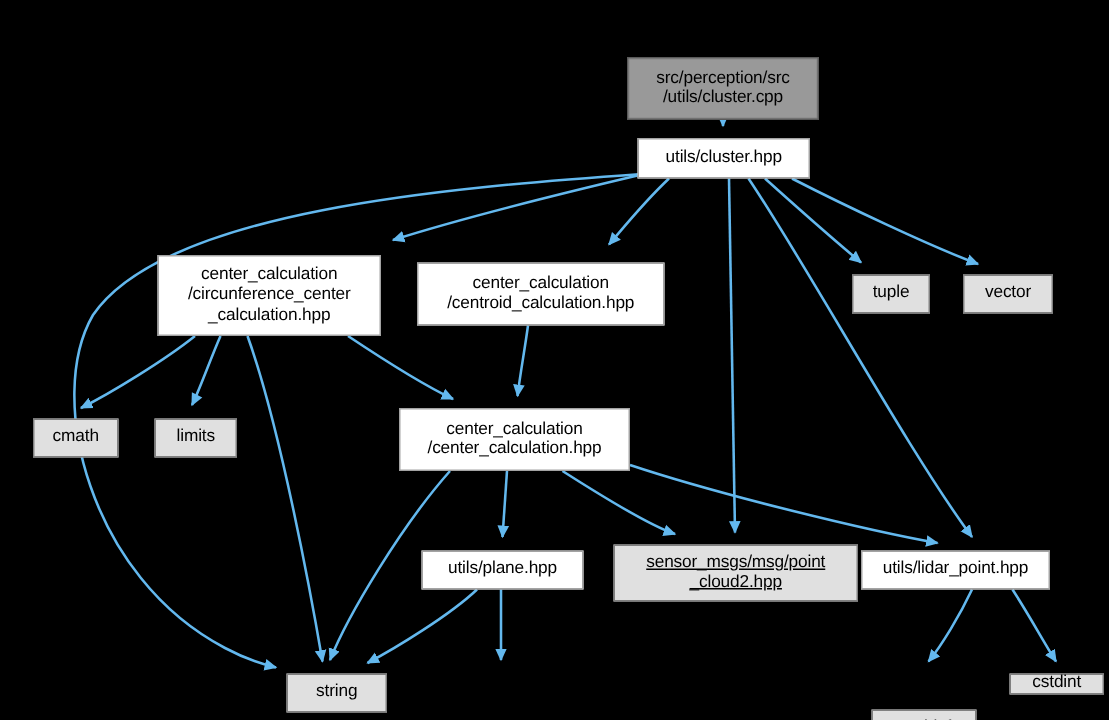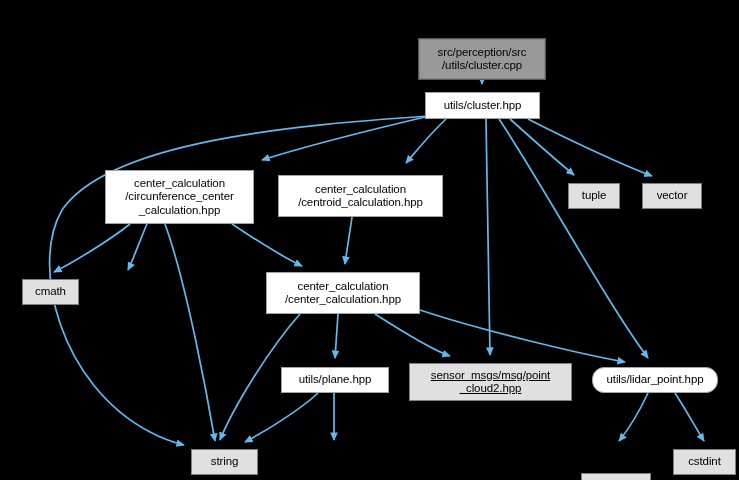--- a/index.html
+++ b/index.html
@@ -87,22 +87,23 @@
 /utils/cluster.cpp</span></div>
     <div class="node node-local" style="left: 425px; top: 92px; width: 115px; height: 27px;"><span>utils/cluster.hpp</span></div>
     <div class="node node-local" style="left: 105px; top: 170px; width: 149px; height: 54px;"><span>center_calculation
 /circunference_center
 _calculation.hpp</span></div>
     <div class="node node-local" style="left: 278px; top: 175px; width: 165px; height: 42px;"><span>center_calculation
 /centroid_calculation.hpp</span></div>
     <div class="node node-sys" style="left: 568px; top: 183px; width: 52px; height: 26px;"><span>tuple</span></div>
     <div class="node node-sys" style="left: 22px; top: 279px; width: 57px; height: 26px;"><span>cmath</span></div>
     <div class="node node-sys" style="left: 642px; top: 183px; width: 60px; height: 26px;"><span>vector</span></div>
+    <div class="node node-sys" style="left: 103px; top: 279px; width: 55px; height: 26px;"><span>limits</span></div>
     <div class="node node-local" style="left: 266px; top: 272px; width: 154px; height: 42px;"><span>center_calculation
 /center_calculation.hpp</span></div>
     <div class="node node-local" style="left: 281px; top: 367px; width: 108px; height: 26px;"><span>utils/plane.hpp</span></div>
     <div class="node node-sys" style="left: 409px; top: 363px; width: 163px; height: 38px; text-decoration: underline;"><span>sensor_msgs/msg/point
 _cloud2.hpp</span></div>
-    <div class="node node-local" style="left: 592px; top: 367px; width: 126px; height: 26px; border-radius: 12px;"><span>utils/lidar_point.hpp</span></div>
+    <div class="node node-local" style="left: 574px; top: 367px; width: 126px; height: 26px;"><span>utils/lidar_point.hpp</span></div>
     <div class="node node-sys" style="left: 191px; top: 449px; width: 67px; height: 26px;"><span>string</span></div>
     <div class="node node-sys" style="left: 581px; top: 473px; width: 70px; height: 26px;"><span>cstddef</span></div>
-    <div class="node node-sys" style="left: 673px; top: 449px; width: 63px; height: 26px;"><span>cstdint</span></div>
+    <div class="node node-sys" style="left: 673px; top: 449px; width: 63px; height: 14px;"><span>cstdint</span></div>
   </div>
 
 </body></html>

